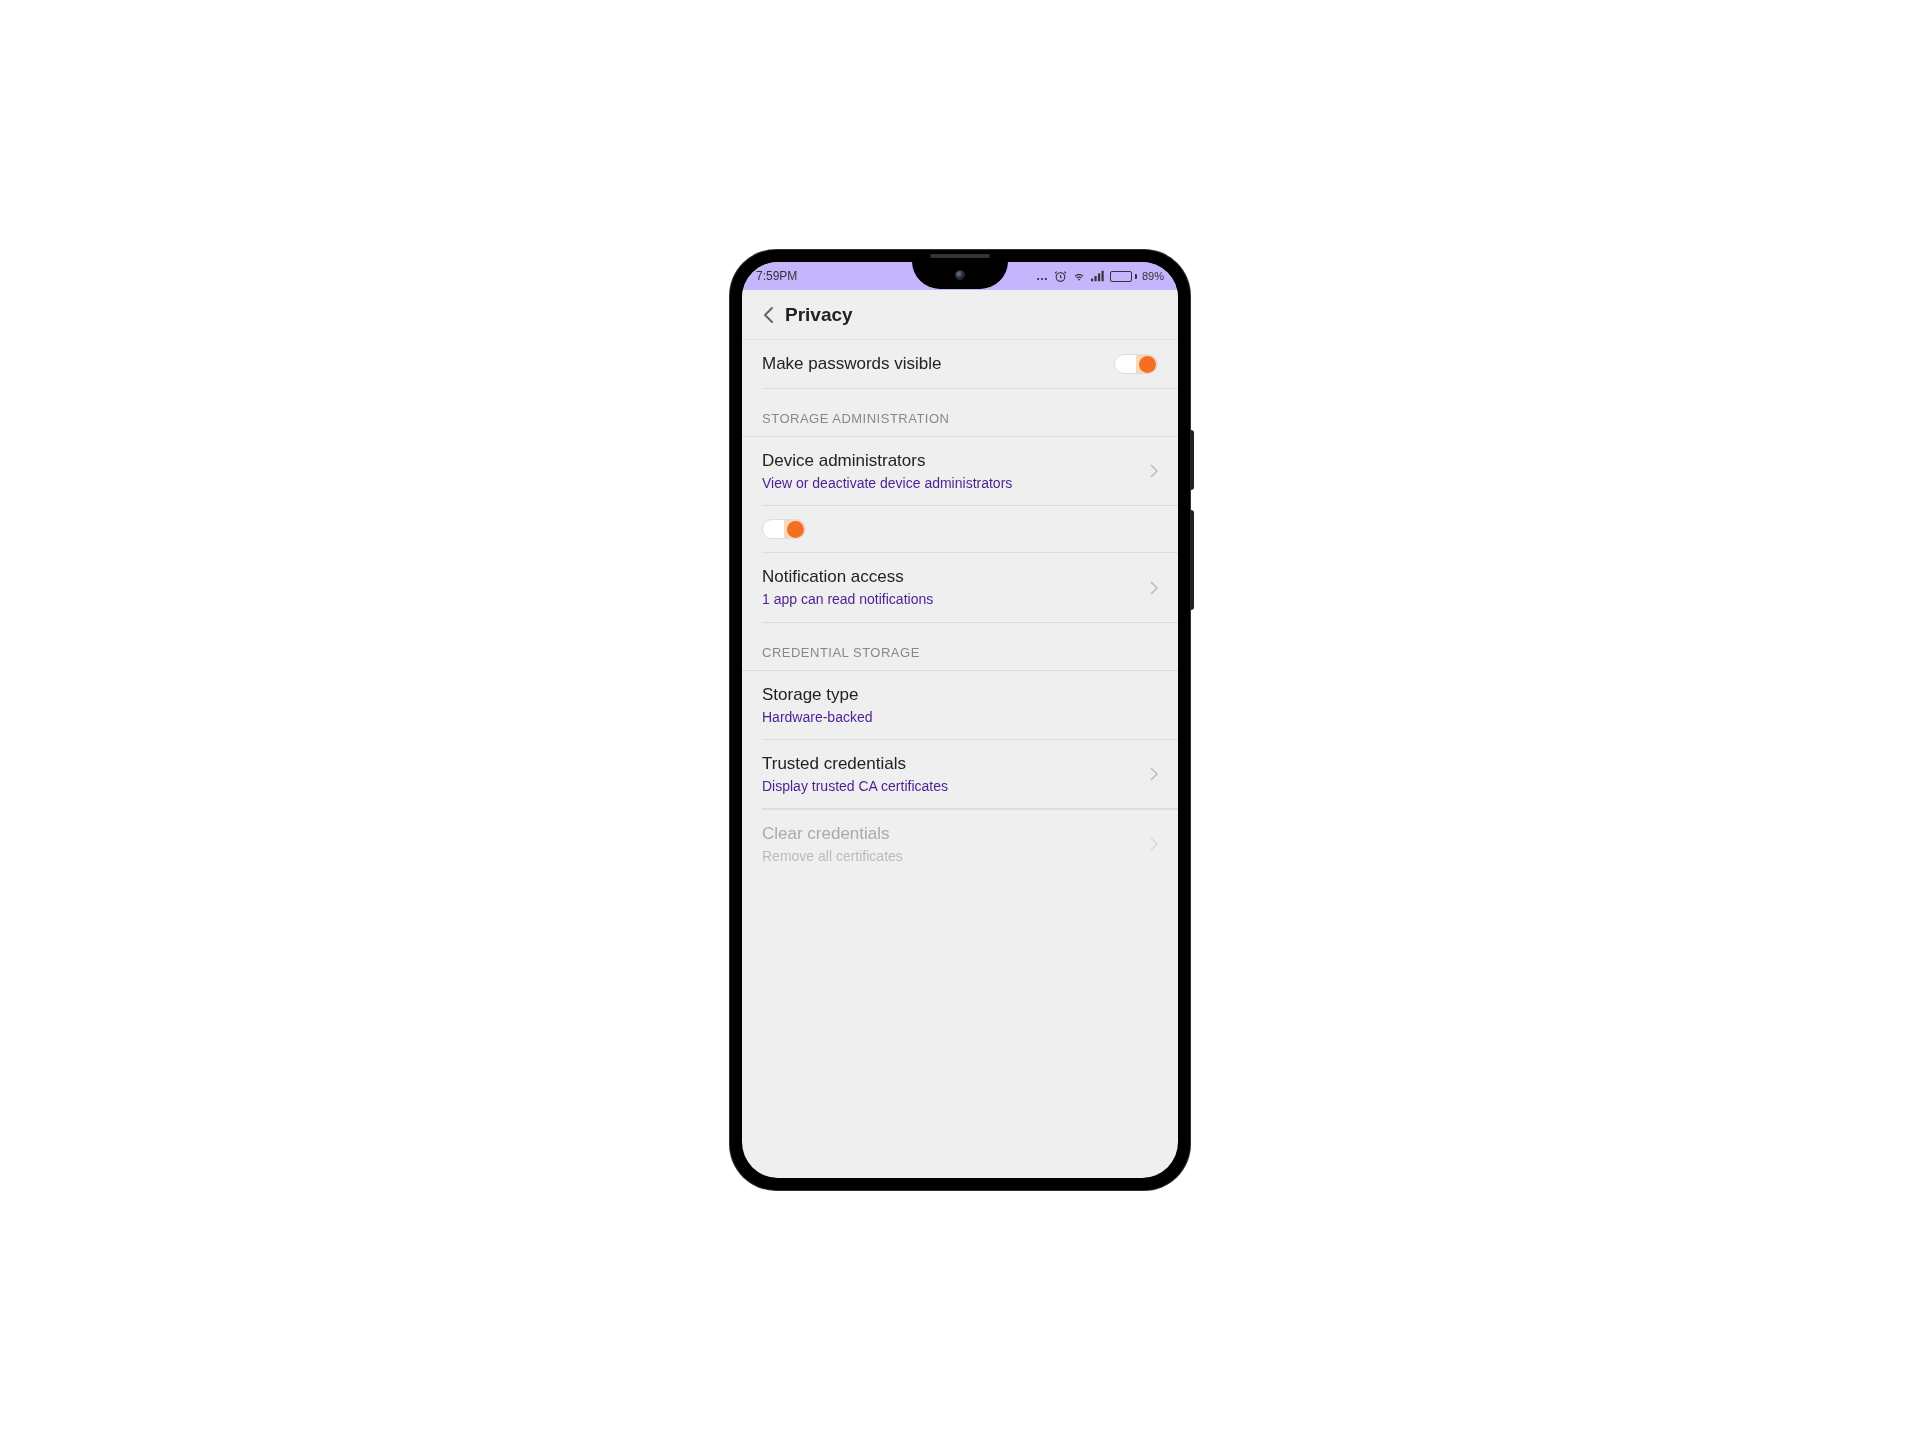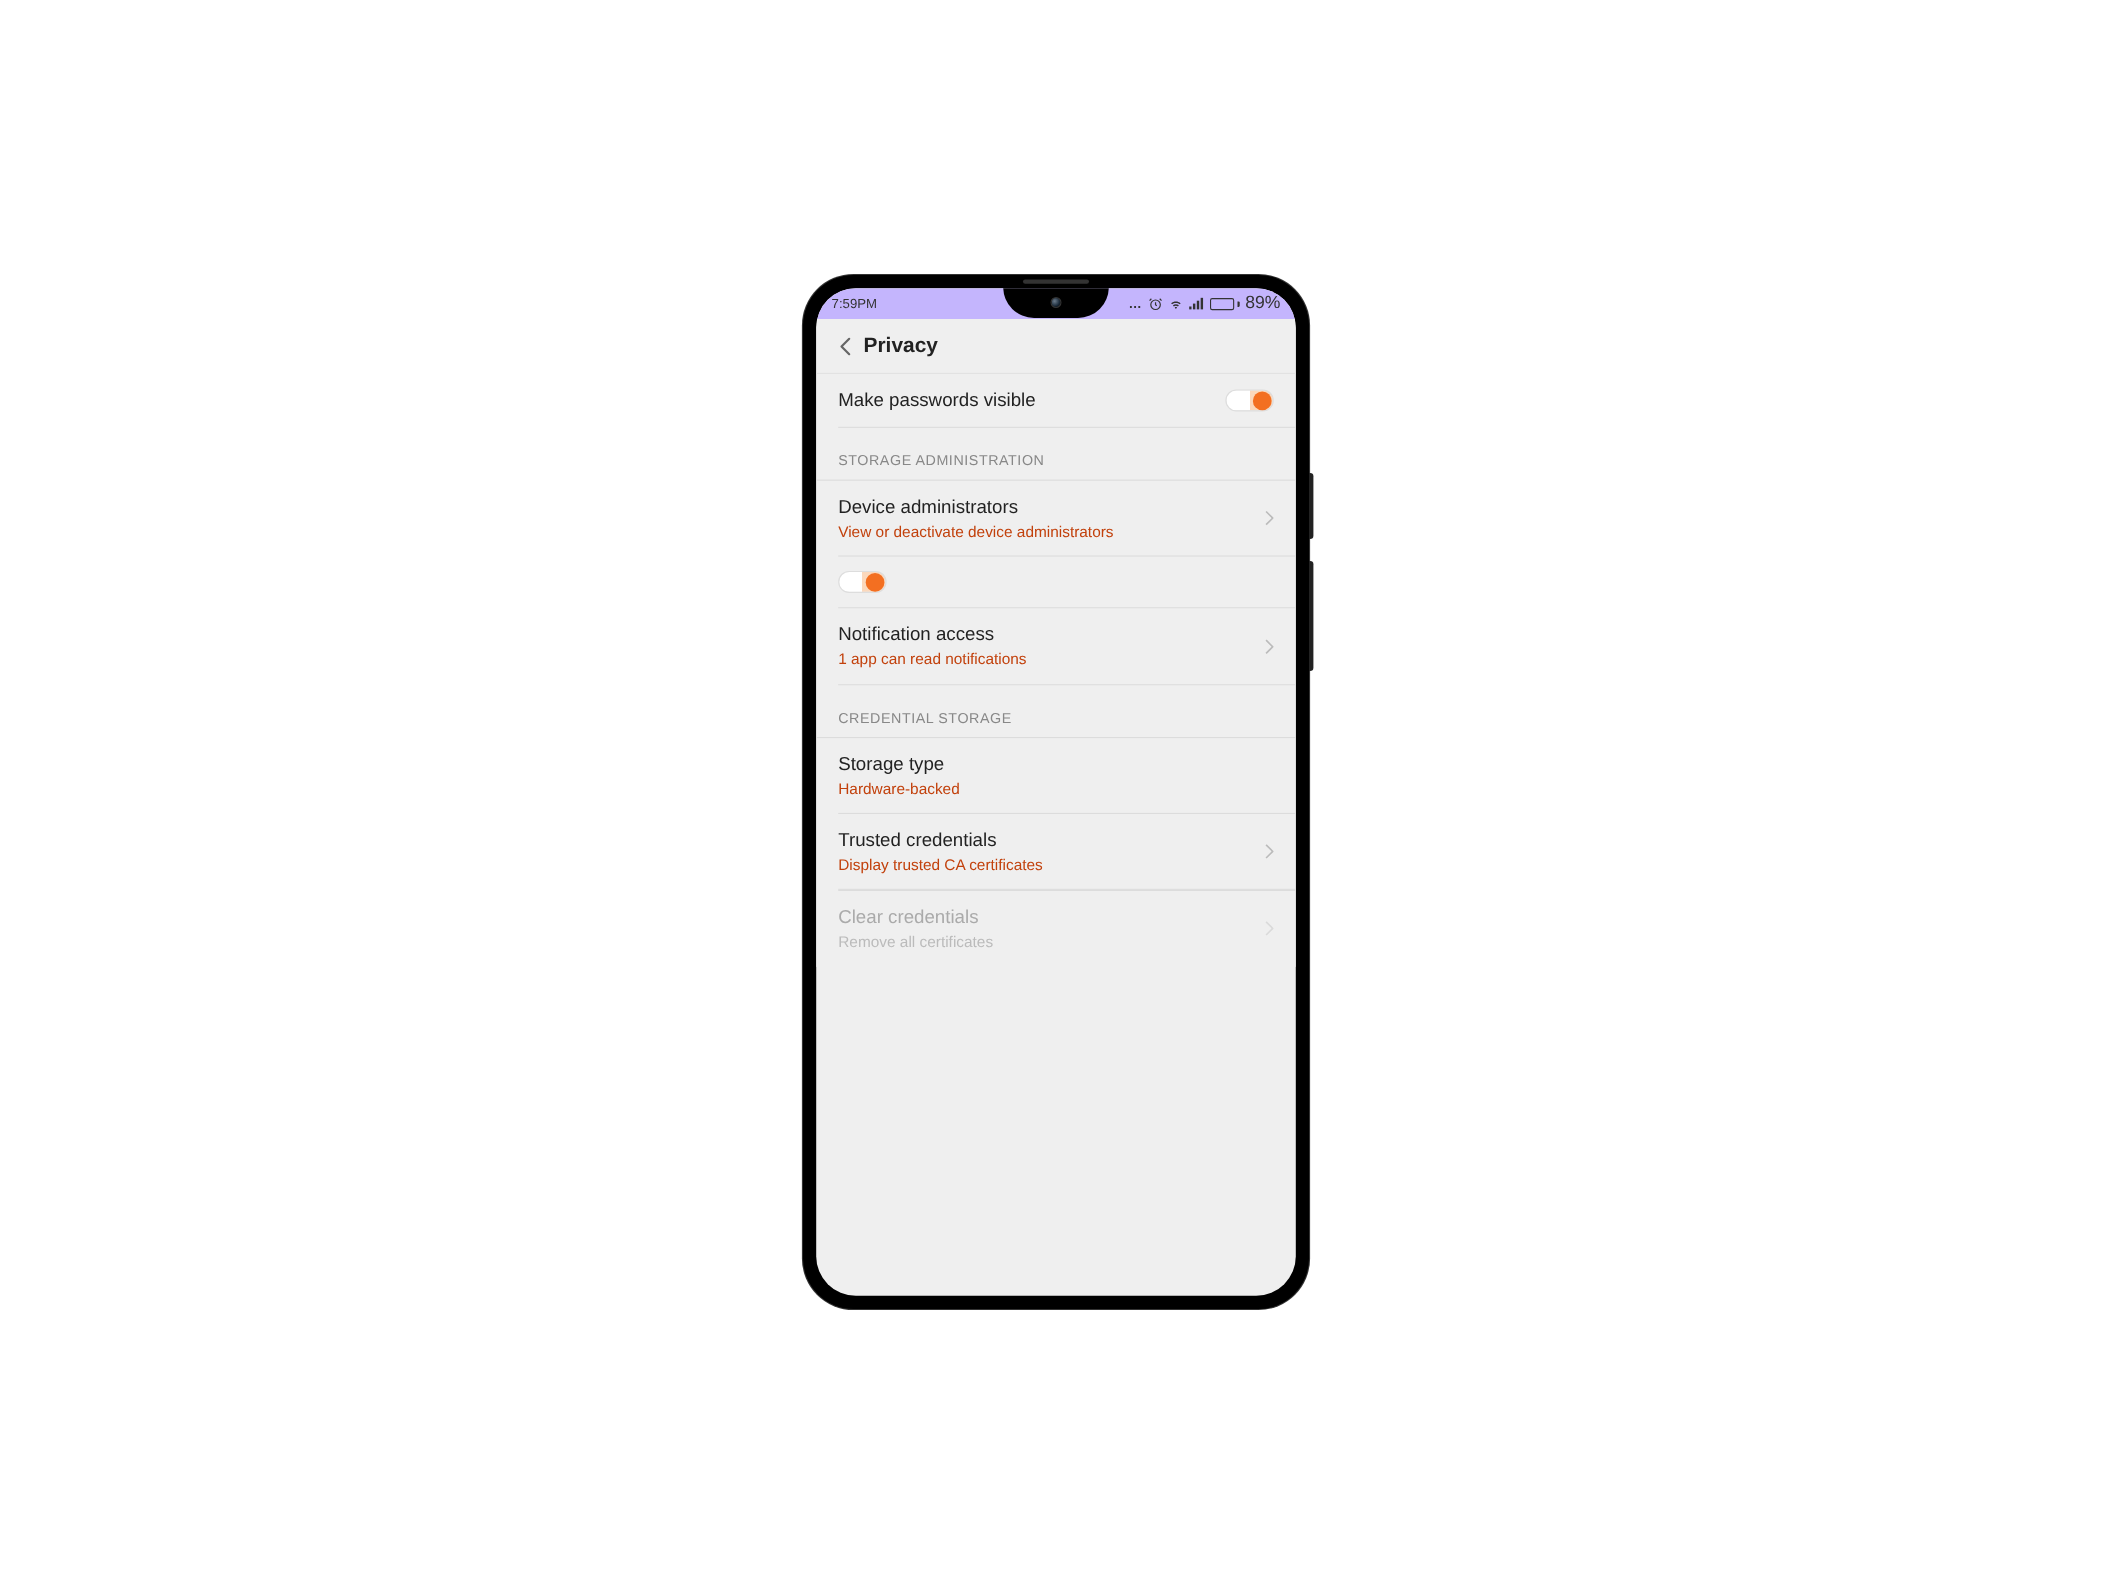--- a/index.html
+++ b/index.html
@@ -125,21 +125,21 @@
   }
   .row-text { flex: 1; }
   .row-title {
     font-size: 17px;
     color: #222;
     line-height: 1.3;
   }
   .row-title.disabled { color: #aaa; }
   .row-sub {
     font-size: 14px;
-    color: #c2410c;
+    color: #4c1d95;
     margin-top: 2px;
     line-height: 1.3;
   }
   .row-sub.disabled { color: #bbb; }
   .divider {
     height: 1px;
     background: #dcdcdc;
     margin-left: 20px;
   }
   .section-header {
@@ -227,21 +227,21 @@
         <svg width="14" height="12" viewBox="0 0 16 12" fill="#333">
             <rect x="0" y="9" width="2.5" height="3"></rect>
             <rect x="4" y="6" width="2.5" height="6"></rect>
             <rect x="8" y="3" width="2.5" height="9"></rect>
             <rect x="12" y="0" width="2.5" height="12"></rect>
           </svg>
         <span class="battery">
           <span class="battery-body"><span class="battery-fill" style="width:89%"></span></span>
           <span class="battery-tip"></span>
         </span>
-        <span style="font-size:16px;">89%</span>
+        <span style="font-size:11px;">89%</span>
       </div>
     </div>
 
     <div class="header">
       <div class="back-btn">
         <svg width="11" height="18" viewBox="0 0 11 18" fill="none" stroke="#666" stroke-width="2" stroke-linecap="round" stroke-linejoin="round">
             <path d="M9 2L2 9l7 7"></path>
           </svg>
       </div>
       <div class="header-title">Privacy</div>

